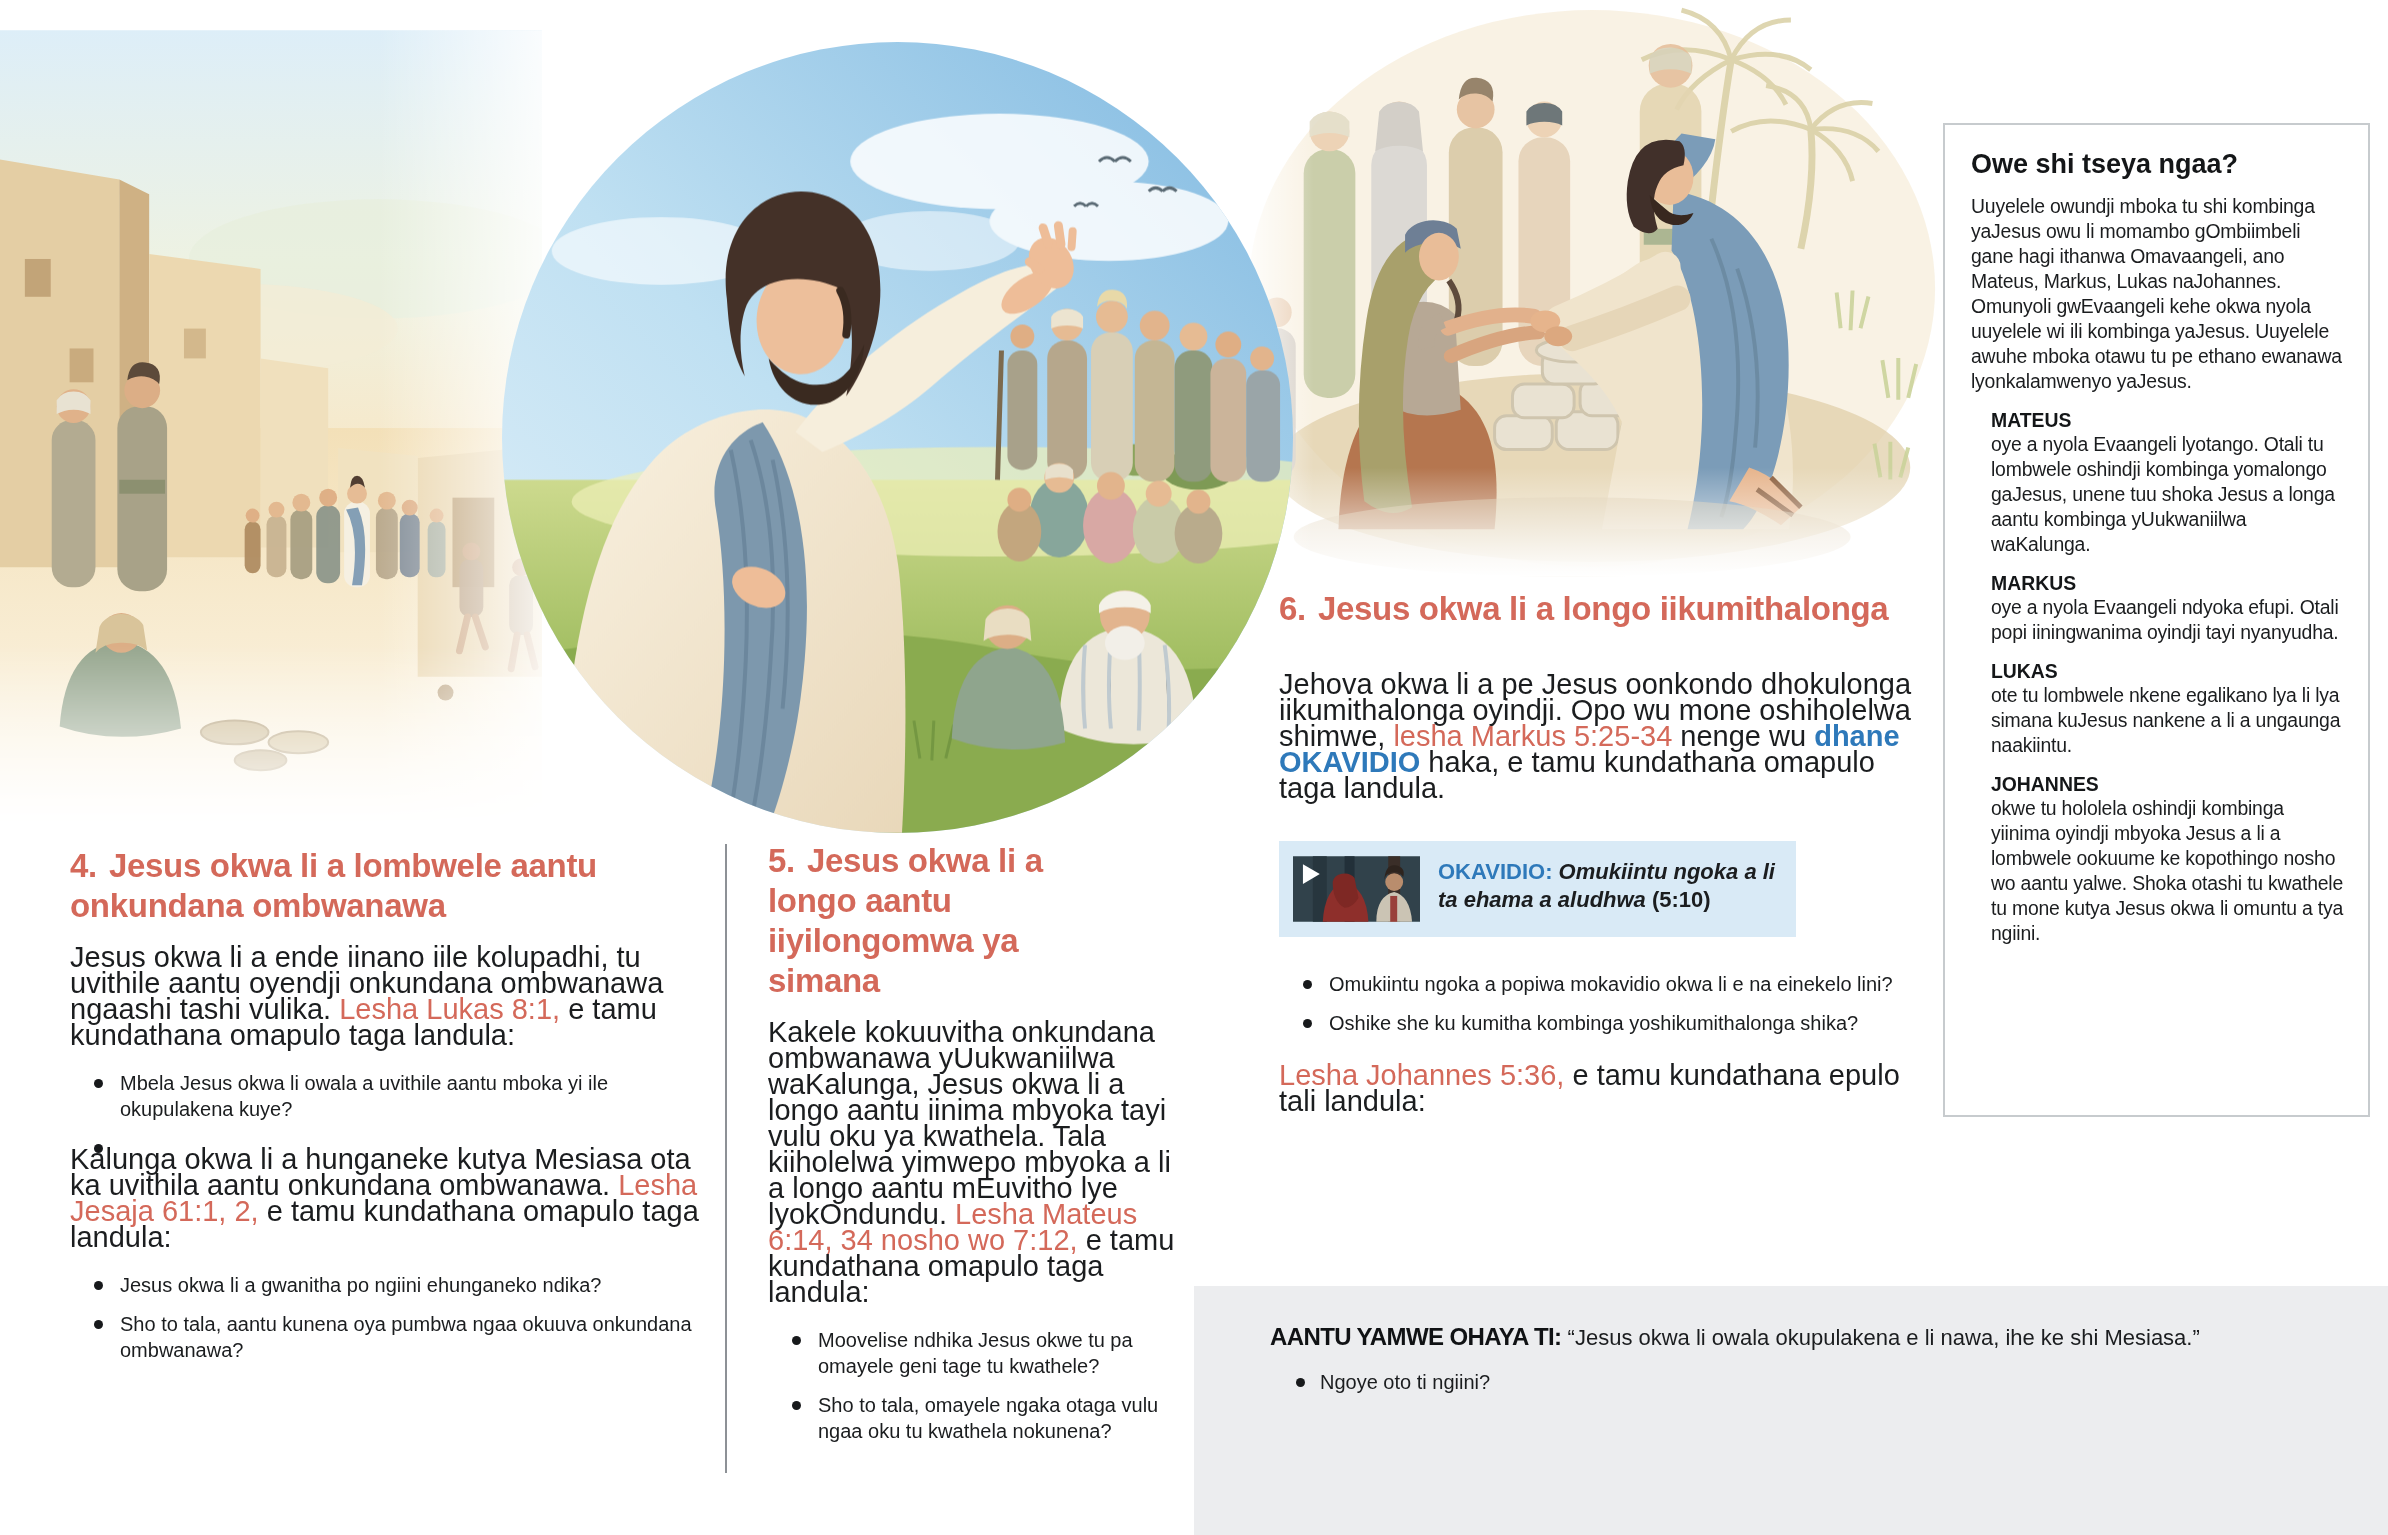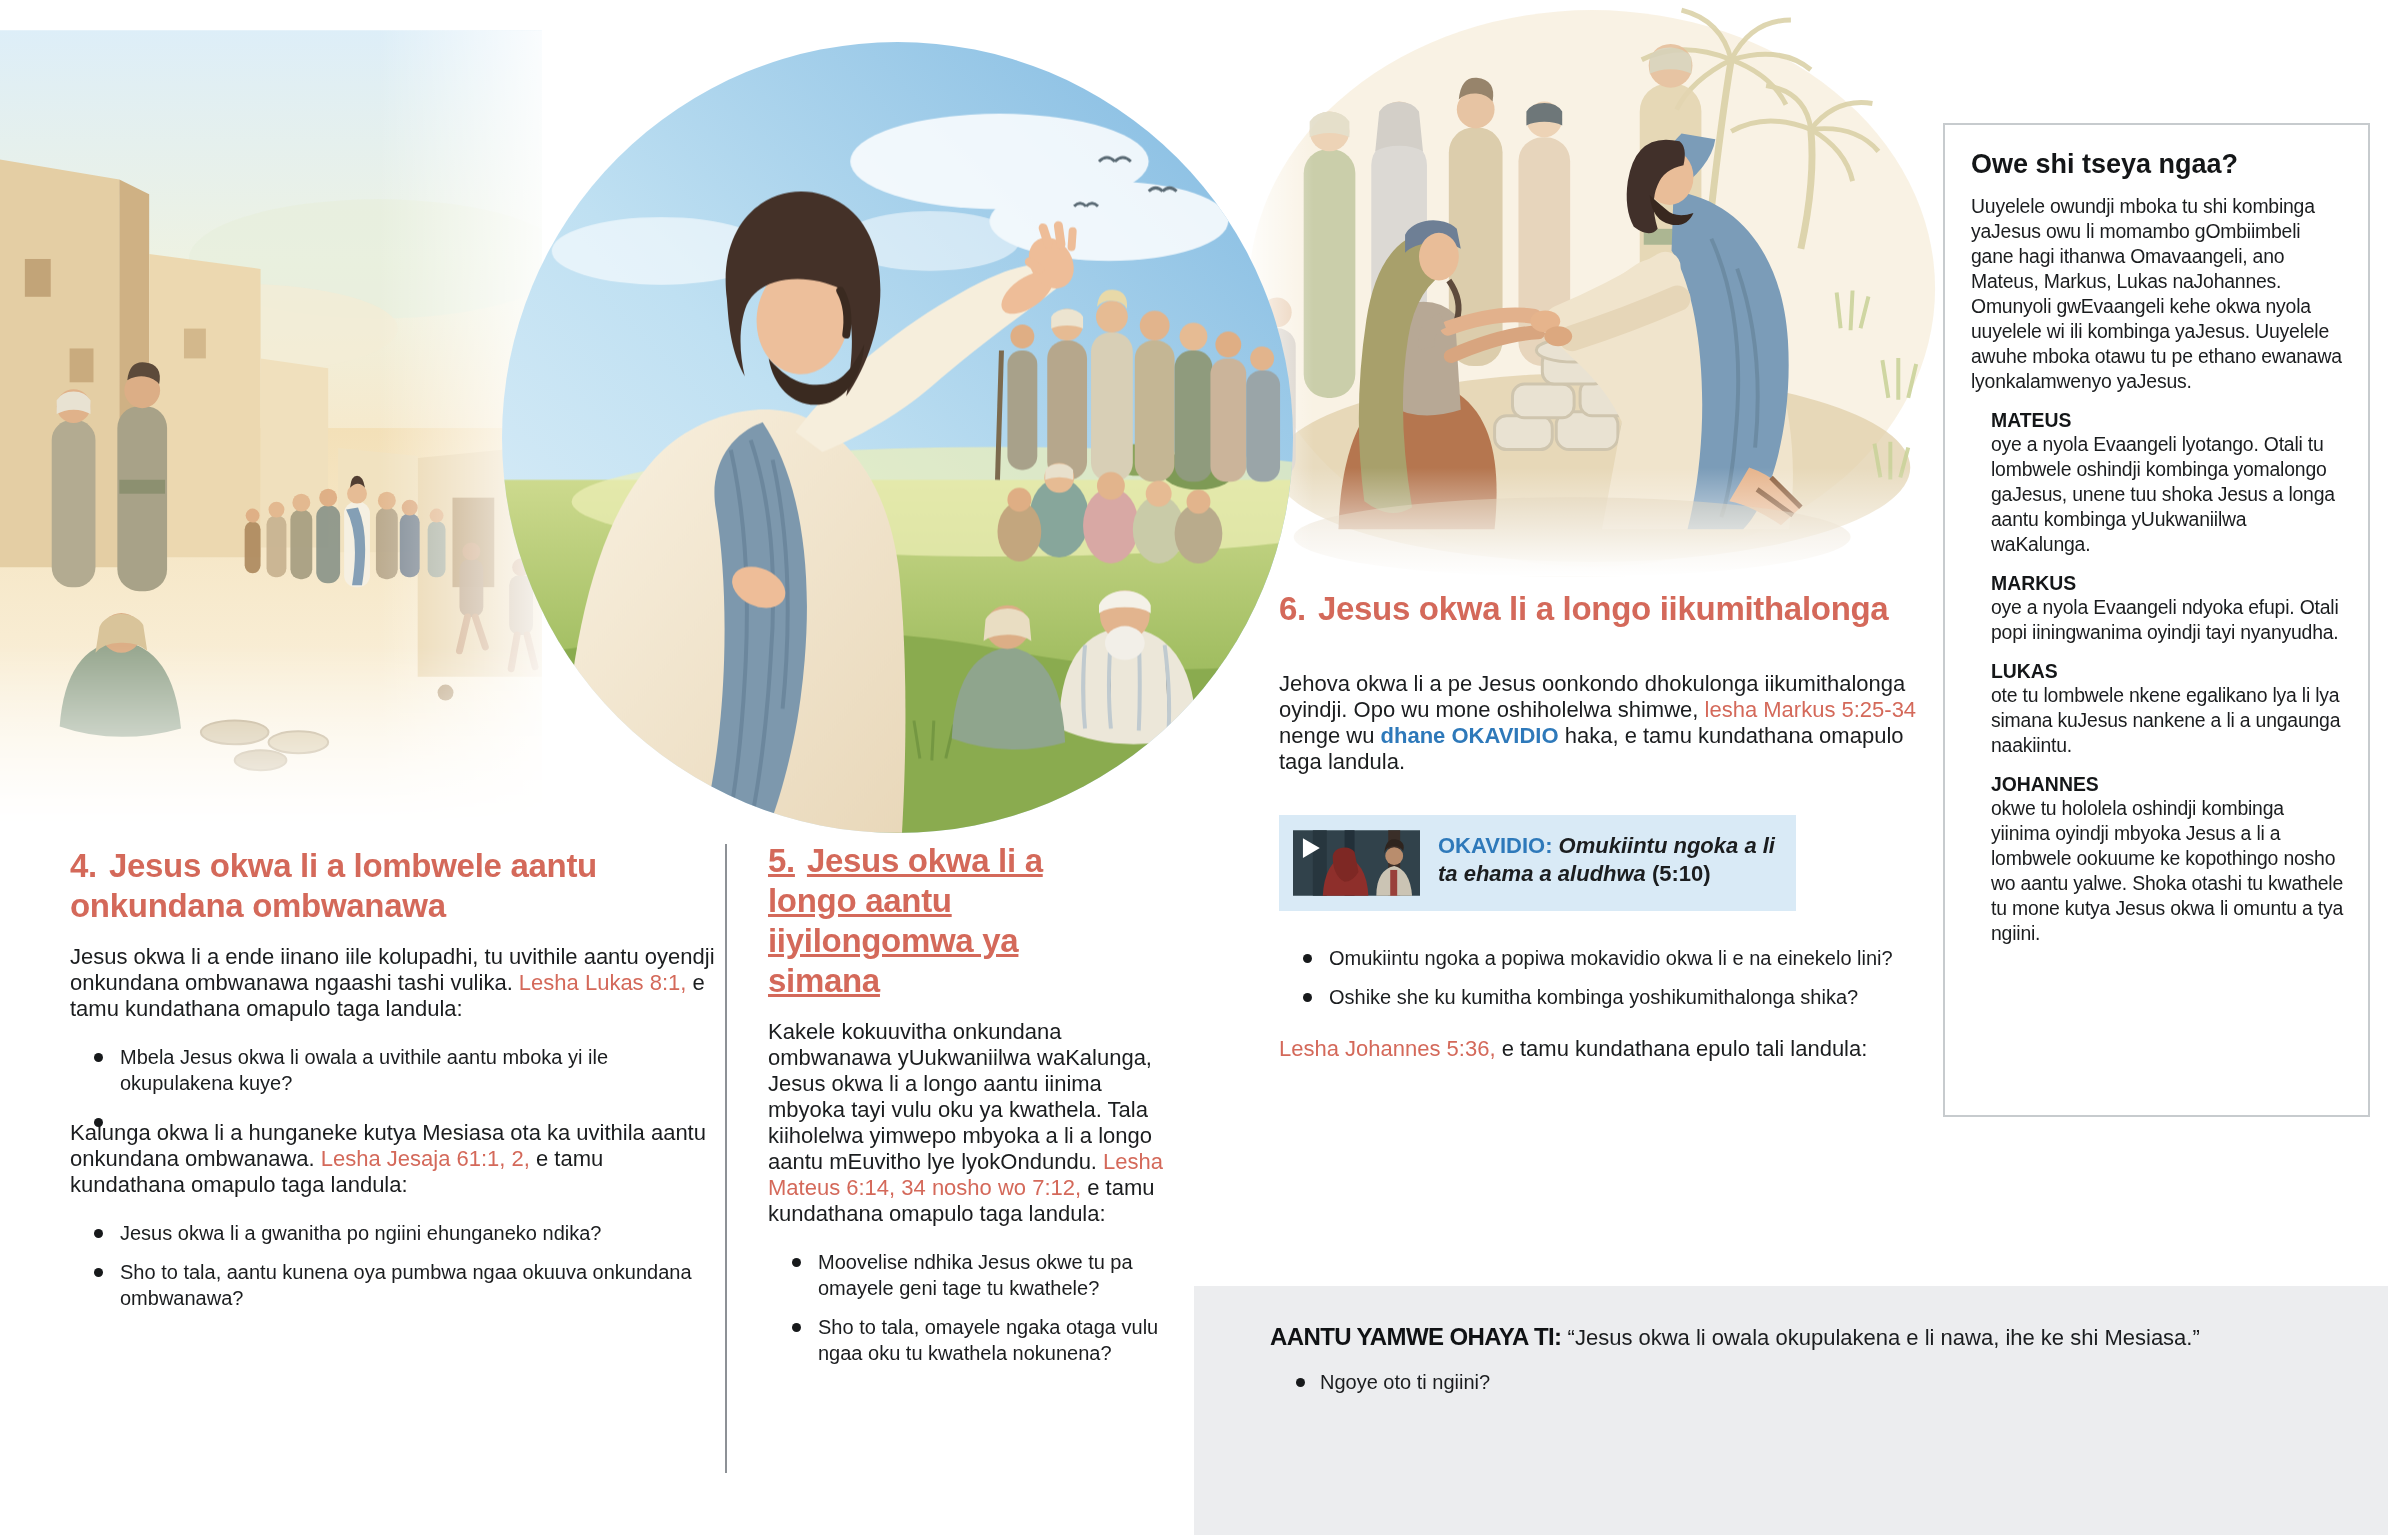--- a/index.html
+++ b/index.html
@@ -23,24 +23,24 @@
   
   .col{position:absolute;z-index:4;}
   #section-4{left:70px;top:846px;width:649px;}
   #section-5{left:768px;top:841px;width:413px;}
   #section-6{left:1279px;top:589px;width:657px;}
   .col-divider{position:absolute;left:725px;top:844px;width:2px;height:629px;background:#8d9196;z-index:3;}
 
   h2.section-heading{margin:0 0 18px 0;font-size:33px;line-height:40px;font-weight:bold;
       color:var(--accent,#d4695a);letter-spacing:-0.3px;}
   h2.section-heading .num{margin-right:12px;}
-  #section-5 h2.section-heading{width:308px;text-decoration:underline;}
+  #section-5 h2.section-heading{width:308px;}
   #section-6 h2.section-heading{margin-bottom:42px;white-space:nowrap;}
 
-  .para{margin:0 0 20px 0;font-size:22px;line-height:26px;}
+  .para{margin:0 0 20px 0;font-size:29px;line-height:26px;}
   #section-6 .para.first{margin-bottom:40px;}
   .para.lead{margin:26px 0 16px 0;}
   .ref{color:var(--accent,#d4695a);}
   .vid{color:var(--link-blue,#2e79ba);font-weight:bold;}
 
   .bullets{margin:22px 0 24px 0;}
   .bullet-item{position:relative;padding-left:50px;margin-bottom:13px;font-size:20px;line-height:26px;}
   .bullet-dot{position:absolute;left:24px;top:9px;width:9px;height:9px;border-radius:50%;background:#17191b;}
 
   

